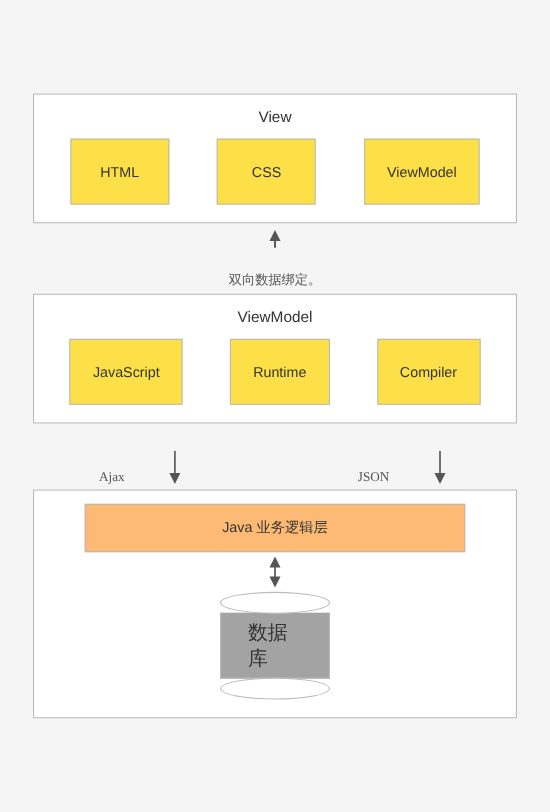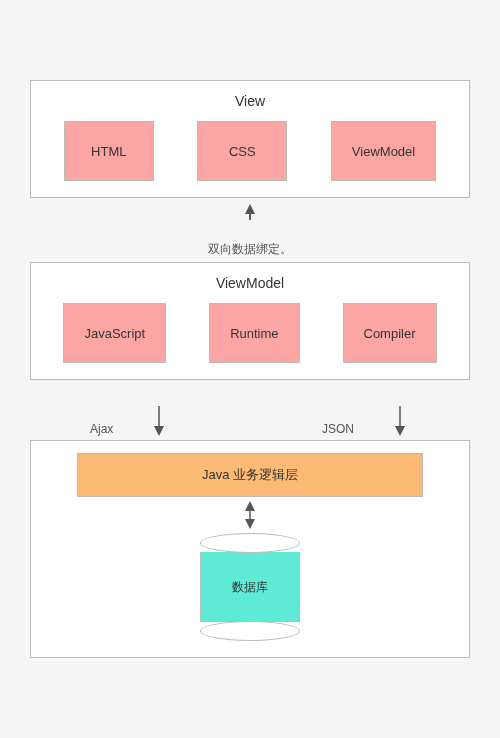--- a/index.html
+++ b/index.html
@@ -41,21 +41,21 @@
 
     .layer-items {
       display: flex;
       justify-content: space-around;
       align-items: center;
       gap: 10px;
     }
 
     .layer-item {
       border: 1px solid #bbb;
-      background: #fca5a5;
+      background: #fde047;
       padding: 18px 20px;
       min-width: 90px;
       min-height: 60px;
       display: flex;
       align-items: center;
       justify-content: center;
       font-size: 13px;
       color: #333;
       text-align: right;
     }
@@ -69,20 +69,21 @@
       position: relative;
       margin: 4px 0;
       height: 56px;
     }
 
     .arrow-label {
       font-size: 12px;
       color: #555;
       text-align: center;
       margin-top: 21px;
+      font-family: Liberation Serif, serif;
     }
 
     
     .arrow-svg {
       display: block;
     }
 
     
     .arrow-row {
       width: 100%;
@@ -117,30 +118,30 @@
       height: 20px;
       border: 1px solid #bbb;
       border-radius: 50%;
       background: #fff;
       position: relative;
       z-index: 2;
     }
 
     .db-body {
       width: 100px;
-      height: 70px;
+      height: 60px;
       border-left: 1px solid #bbb;
       border-right: 1px solid #bbb;
       border-bottom: 1px solid #bbb;
-      background: #5eead4;
+      background: #a3a3a3;
       margin-top: -1px;
       display: flex;
       align-items: center;
       justify-content: center;
-      font-size: 12px;
+      font-size: 18px;
       color: #333;
       position: relative;
     }
 
     .db-bottom {
       width: 100px;
       height: 20px;
       border: 1px solid #bbb;
       border-radius: 50%;
       background: #fff;

